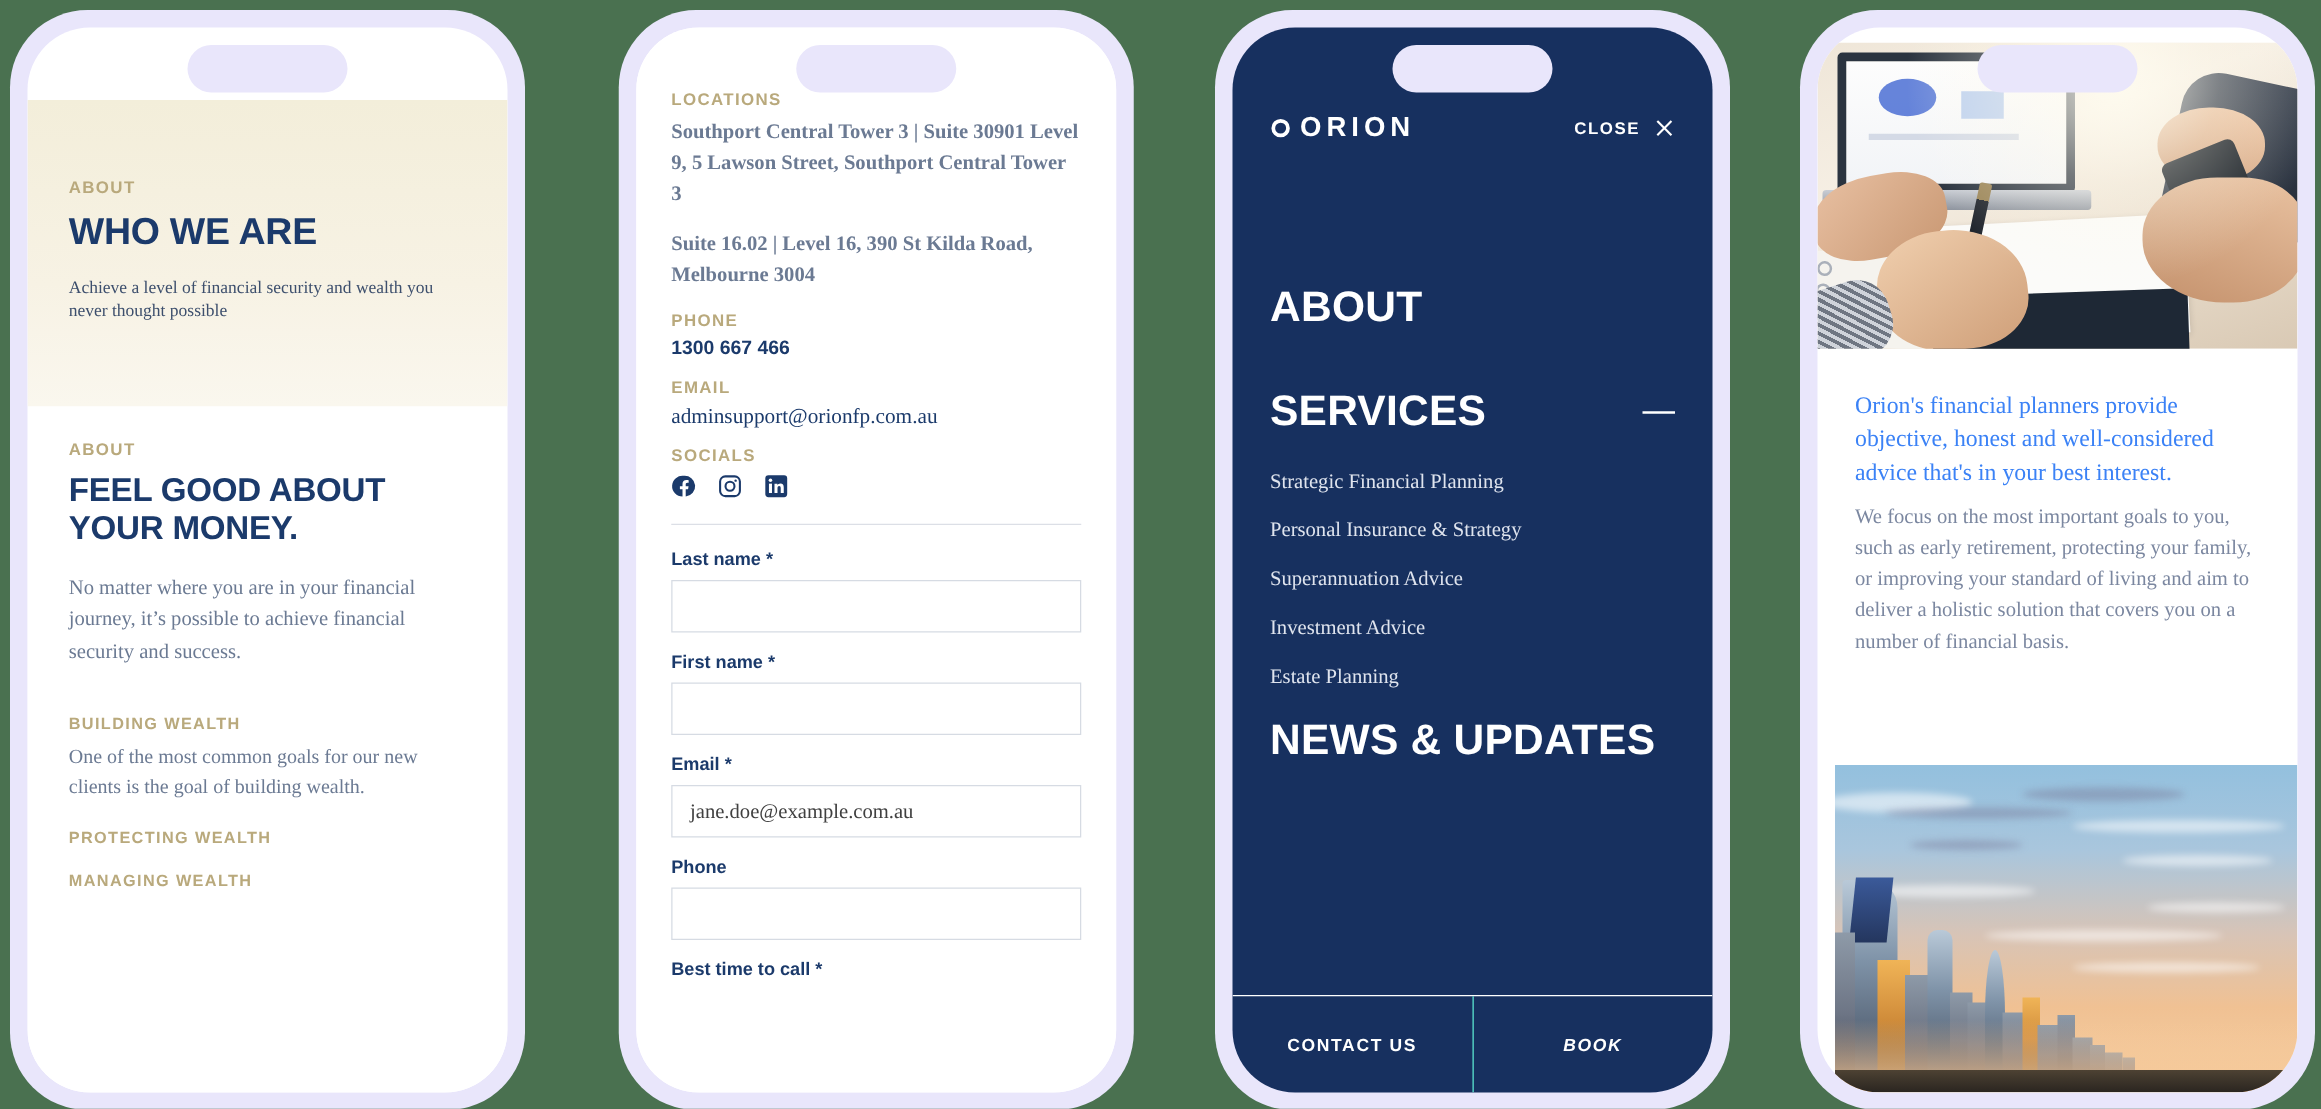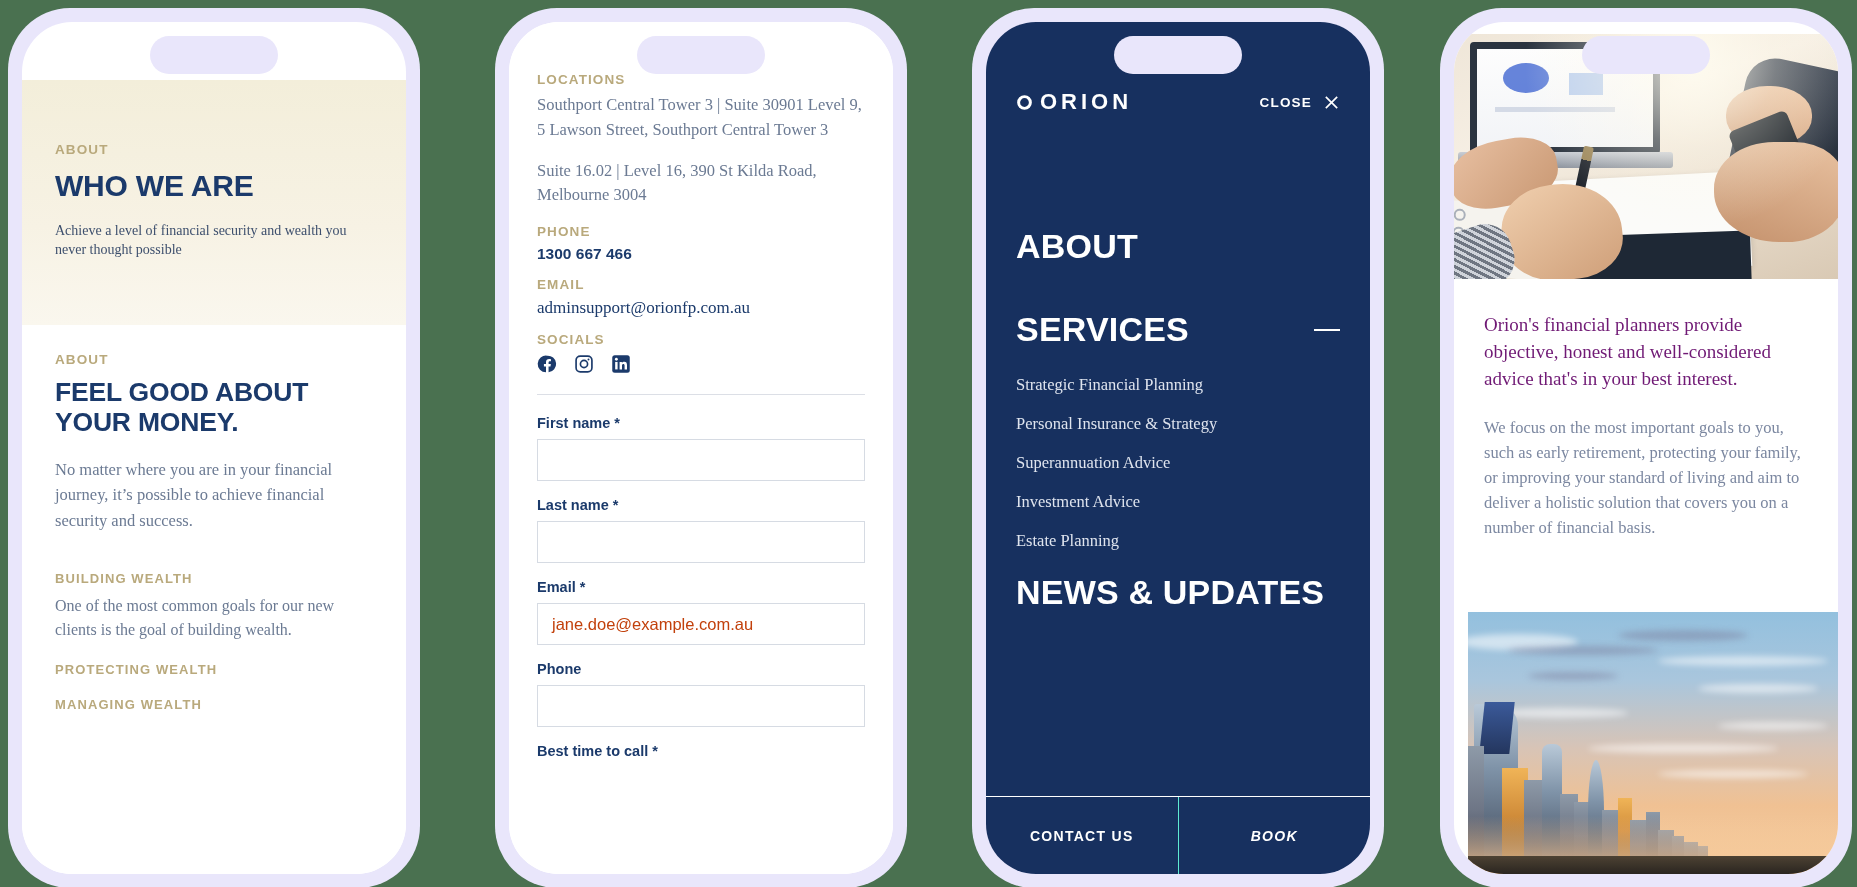--- a/index.html
+++ b/index.html
@@ -109,21 +109,21 @@
   .sub-block .eyebrow { font-size: 13px; margin-bottom: 8px; }
   .sub-block .serif { font-size: 16px; line-height: 1.5; }
 
   
   .p2-wrap {
     position: absolute; inset: 0;
     padding: 50px 28px 0 28px;
     background: #fff;
   }
   .p2-label { margin-bottom: 6px; }
-  .p2-addr { margin-bottom: 16px; font-size: 16.5px; line-height: 1.5; }
+  .p2-addr { margin-bottom: 16px; font-size: 16.5px; line-height: 1.5; font-weight: bold; }
   .p2-val {
     font-family: "Liberation Sans", sans-serif;
     font-weight: bold;
     font-size: 15.5px;
     color: #1b3a6b;
     margin-bottom: 14px;
   }
   .p2-val.serifish {
     font-family: "Liberation Serif", serif;
     font-weight: normal;
@@ -141,23 +141,23 @@
     color: #1b3a6b;
     margin-bottom: 8px;
   }
   .field-box {
     height: 42px;
     border: 1px solid #d6dbe3;
     background: #fff;
     display: flex;
     align-items: center;
     padding: 0 14px;
-    font-family: Liberation Sans, sans-serif;
+    font-family: Liberation Serif, serif;
     font-size: 16.5px;
-    color: #c2410c;
+    color: #404040;
   }
   .field-box.select { justify-content: space-between; }
   .chev {
     width: 11px; height: 11px;
     border-right: 2px solid #7c8598;
     border-bottom: 2px solid #7c8598;
     transform: rotate(45deg) translate(-3px,-3px);
   }
 
   
@@ -245,22 +245,22 @@
   }
   .p4-text {
     position: absolute;
     top: 290px; left: 0; right: 0;
     padding: 0 30px;
   }
   .p4-text .lede {
     font-family: "Liberation Serif", serif;
     font-size: 19px;
     line-height: 1.42;
-    color: #701a75;
-    margin-bottom: 22px;
+    color: #3b82f6;
+    margin-bottom: 7px;
   }
   .p4-text .body {
     font-family: "Liberation Serif", serif;
     font-size: 16.5px;
     line-height: 1.52;
     color: #7b87a0;
   }
   .p4-photo-bottom {
     position: absolute;
     left: 14px; right: 0; bottom: 0;
@@ -435,26 +435,26 @@
               <rect x="5" y="9.5" width="2.9" height="9" fill="#ffffff"></rect>
               <circle cx="6.45" cy="6.3" r="1.7" fill="#ffffff"></circle>
               <path d="M10.3 9.5h2.8v1.25c.45-.8 1.5-1.5 2.9-1.5 2.3 0 3.2 1.45 3.2 3.95v5.3h-2.9v-4.7c0-1.2-.45-1.95-1.5-1.95-.95 0-1.6.65-1.6 1.95v4.7h-2.9z" fill="#ffffff"></path>
             </svg>
           </a>
         </div>
 
         <div class="hr"></div>
 
         <div class="field">
+          <div class="field-label">Last name *</div>
+          <div class="field-box" placeholder=""></div>
+        </div>
+
+        <div class="field">
           <div class="field-label">First name *</div>
-          <div class="field-box" placeholder=""></div>
-        </div>
-
-        <div class="field">
-          <div class="field-label">Last name *</div>
           <div class="field-box" placeholder=""></div>
         </div>
 
         <div class="field">
           <div class="field-label">Email *</div>
           <div class="field-box">jane.doe@example.com.au</div>
         </div>
 
         <div class="field">
           <div class="field-label">Phone</div>

